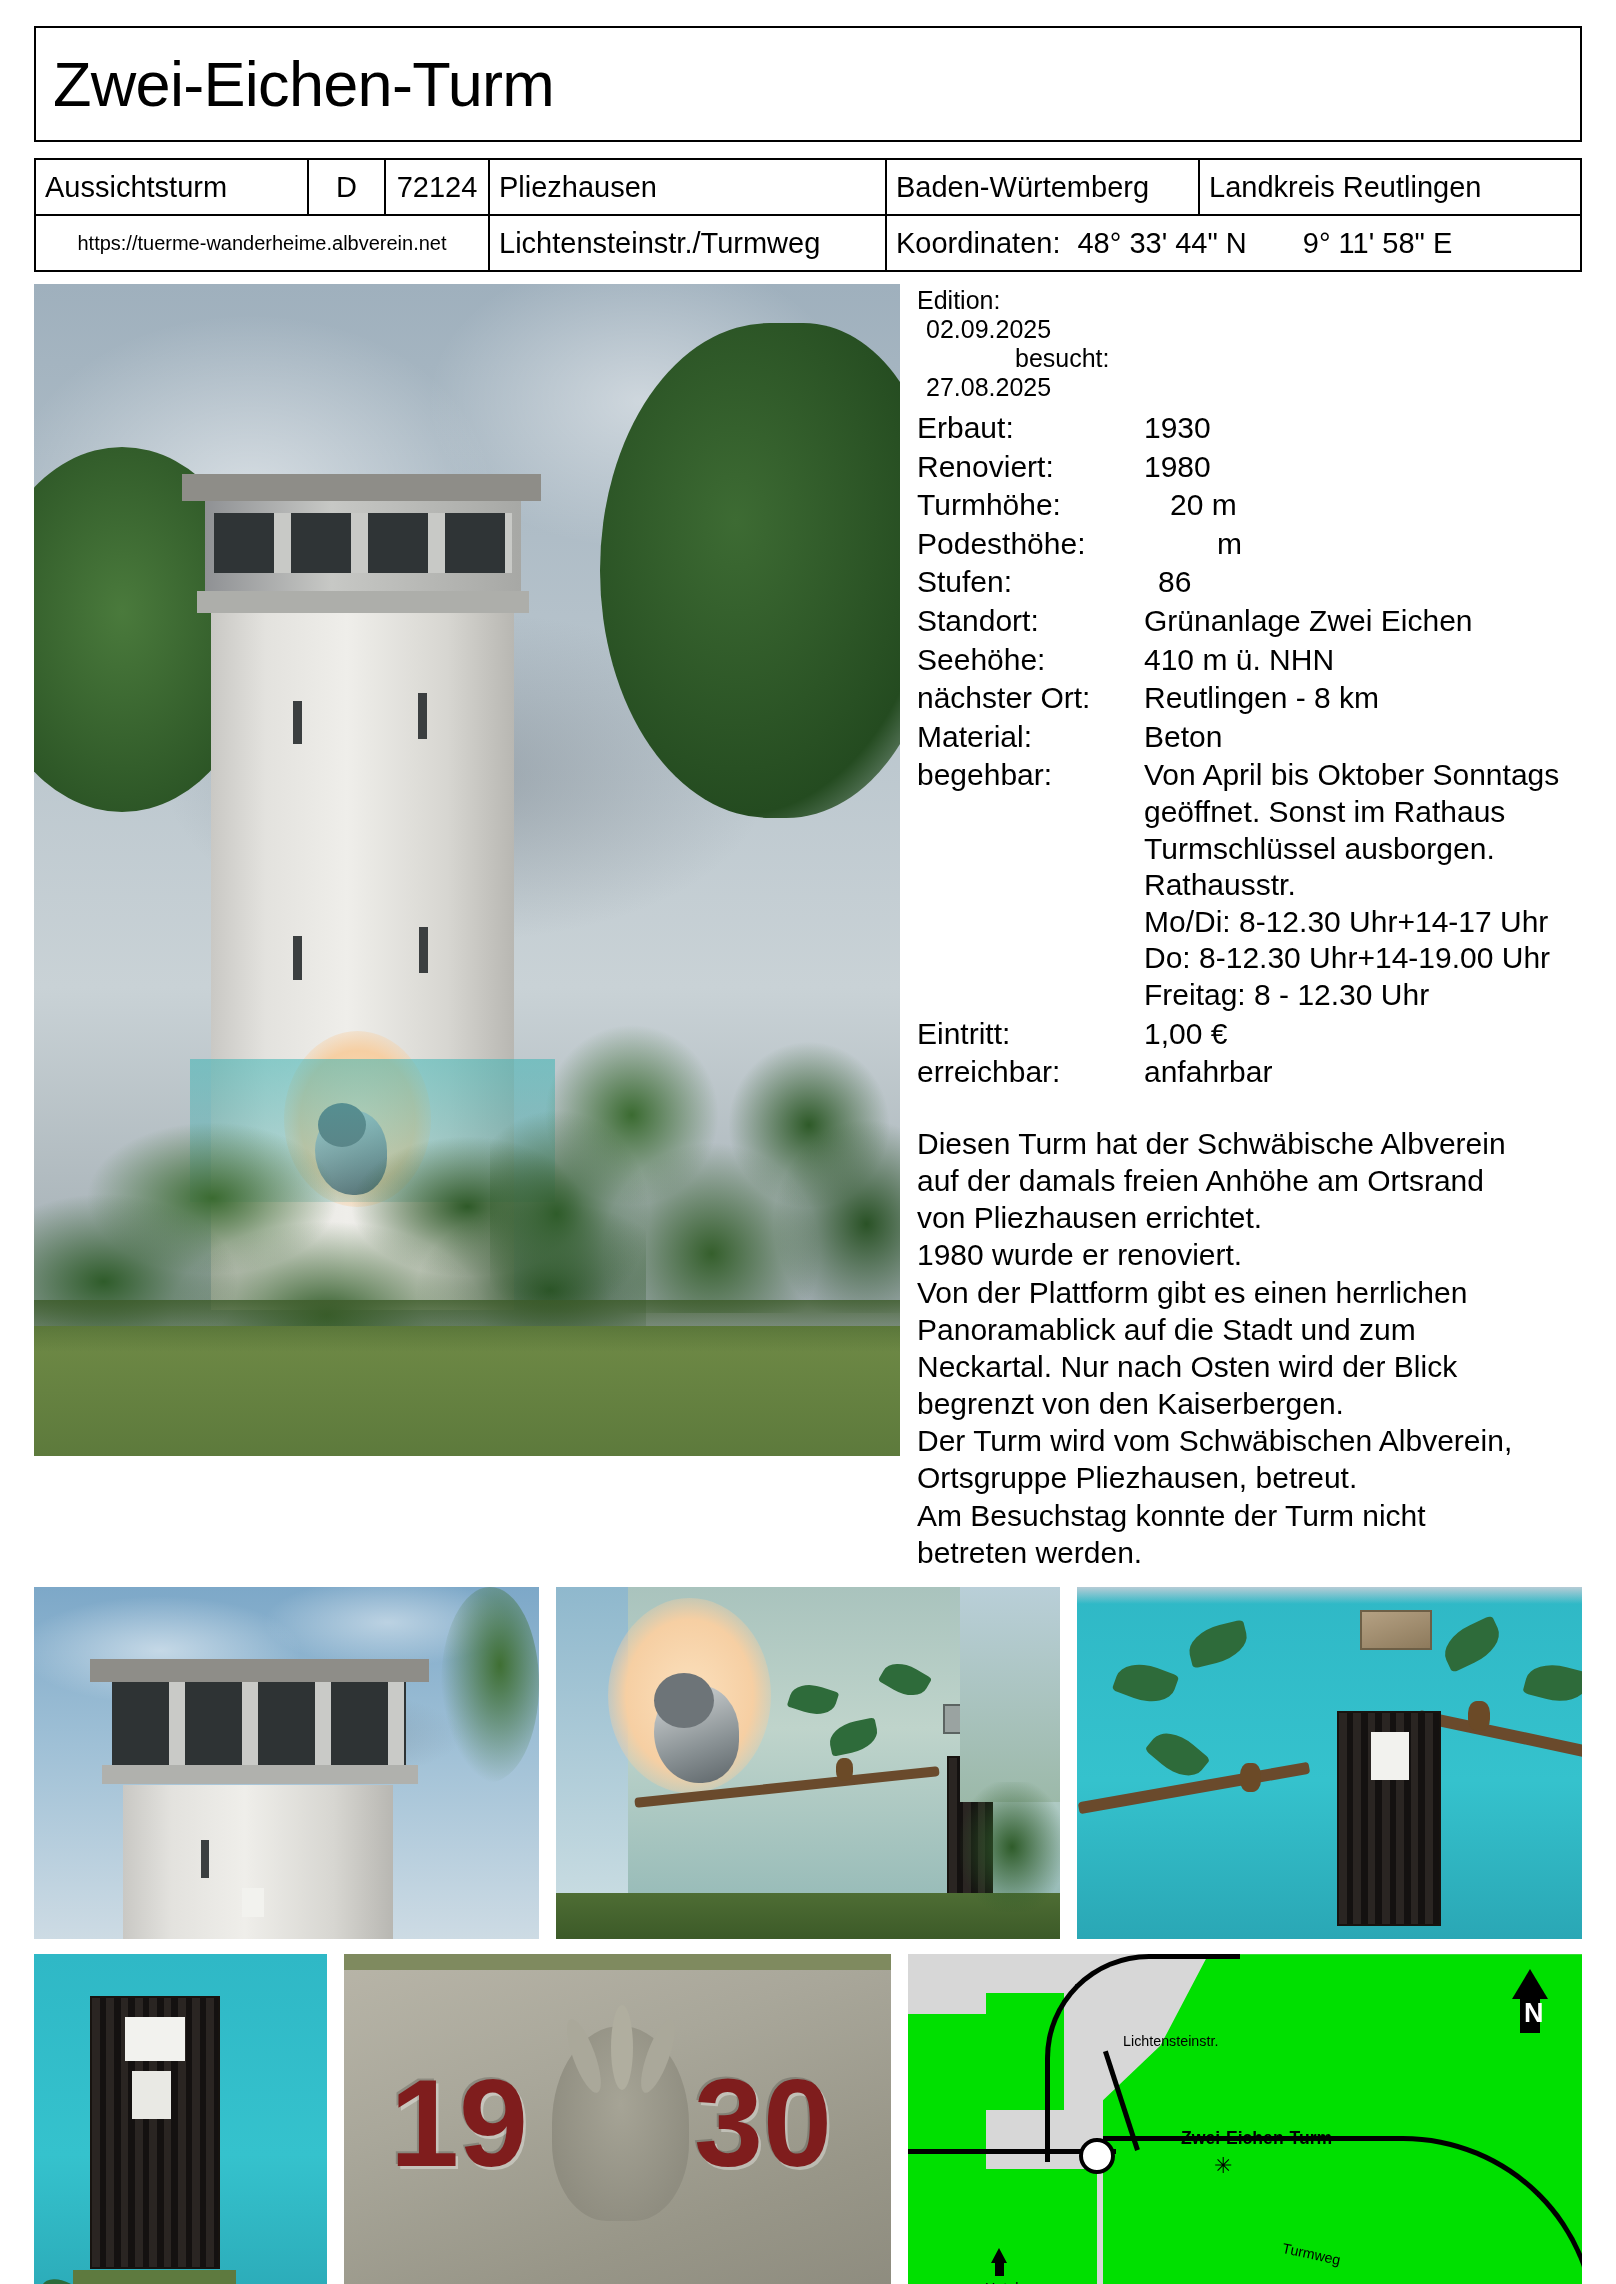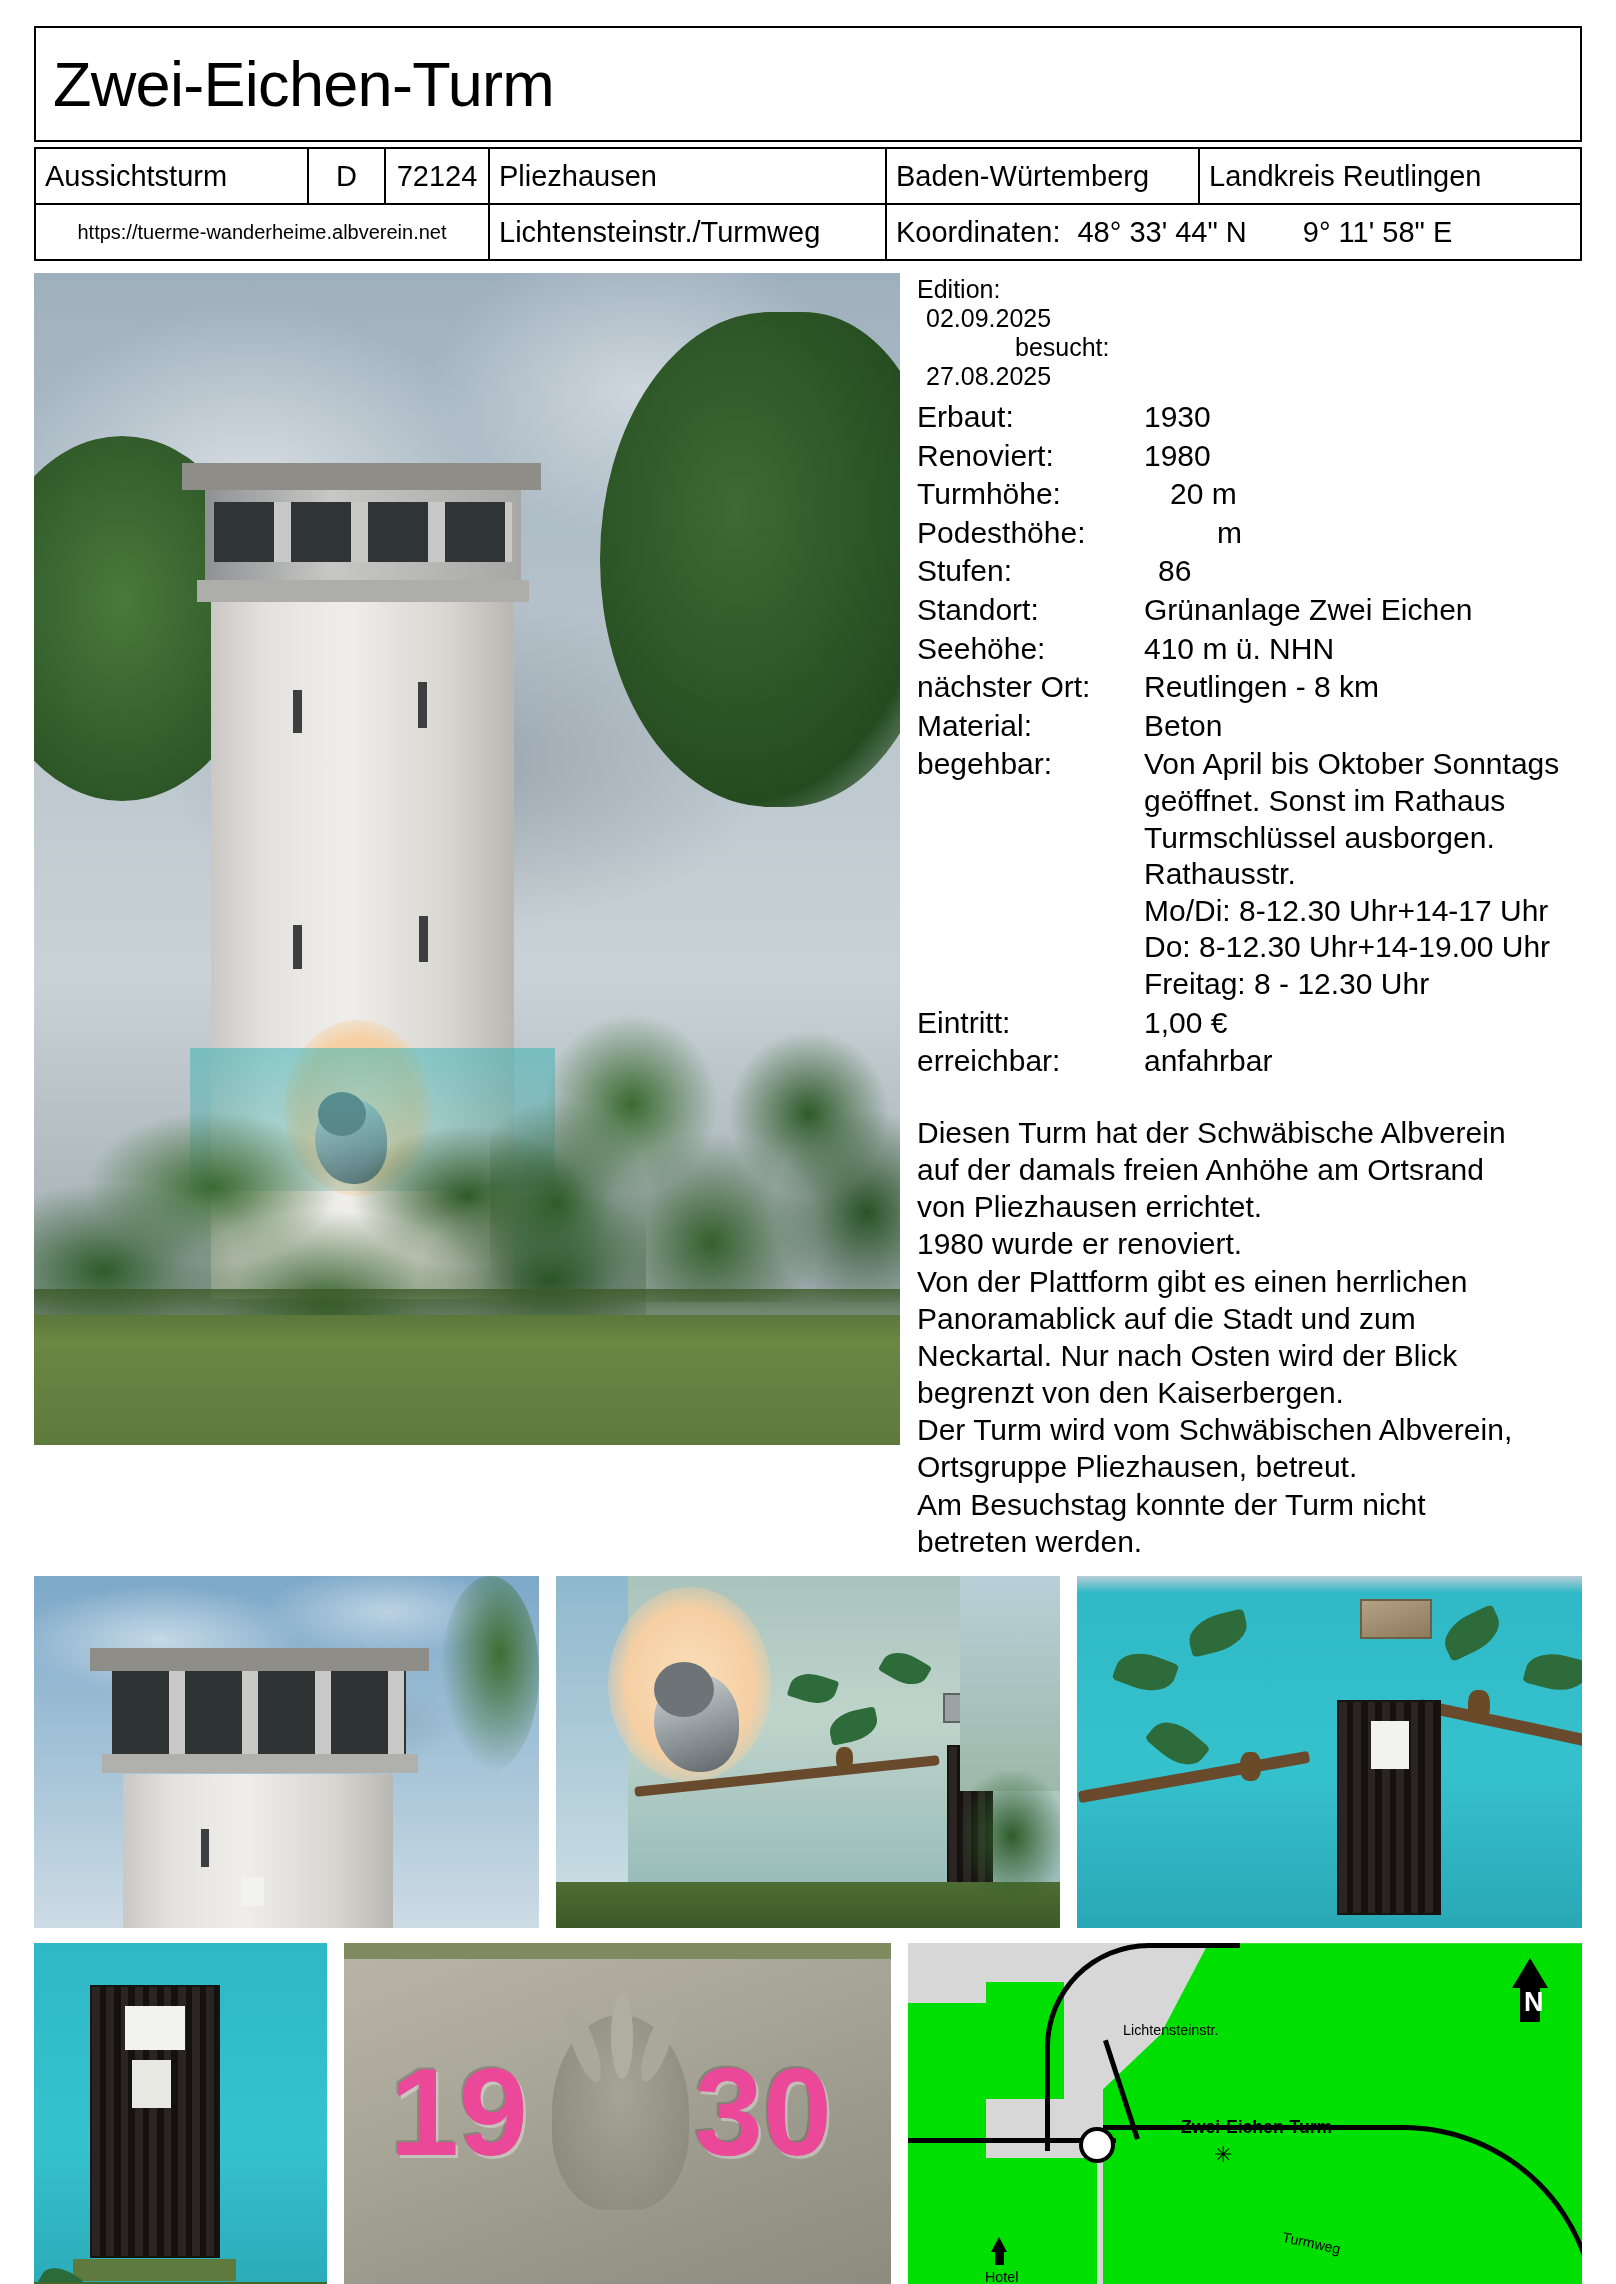--- a/index.html
+++ b/index.html
@@ -32,21 +32,21 @@
   }
   .title-box .title {
     font-size: 63px;
     letter-spacing: -0.7px;
   }
 
   
   .info-table {
     border-collapse: collapse;
     width: 100%;
-    margin-top: 5px;
+    margin-top: 16px;
     table-layout: fixed;
   }
   .info-table td {
     border: 2px solid #000;
     padding: 5.2px 9px;
     font-size: 29px;
     vertical-align: middle;
     height: 56px;
     white-space: nowrap;
     overflow: hidden;
@@ -217,21 +217,21 @@
     background: #f2f2ee;
   }
   .plaque {
     position: absolute; inset: 0;
     background: linear-gradient(160deg,#b8b5a8 0%,#a9a79a 35%,#989688 70%,#8c8a7d 100%);
   }
   .plaque-num {
     position: absolute;
     font-family: "Liberation Sans", sans-serif;
     font-weight: bold;
-    color: #ec4899;
+    color: #7f1d1d;
     text-shadow: 2.6px 2.6px 0 rgba(255,255,255,.35), -2px -2px 0 rgba(0,0,0,.18);
   }
   .plaque-wreath {
     position: absolute;
     border-radius: 50% 50% 40% 40%;
     background: #9b9a8c;
   }
 
   
   .map {

